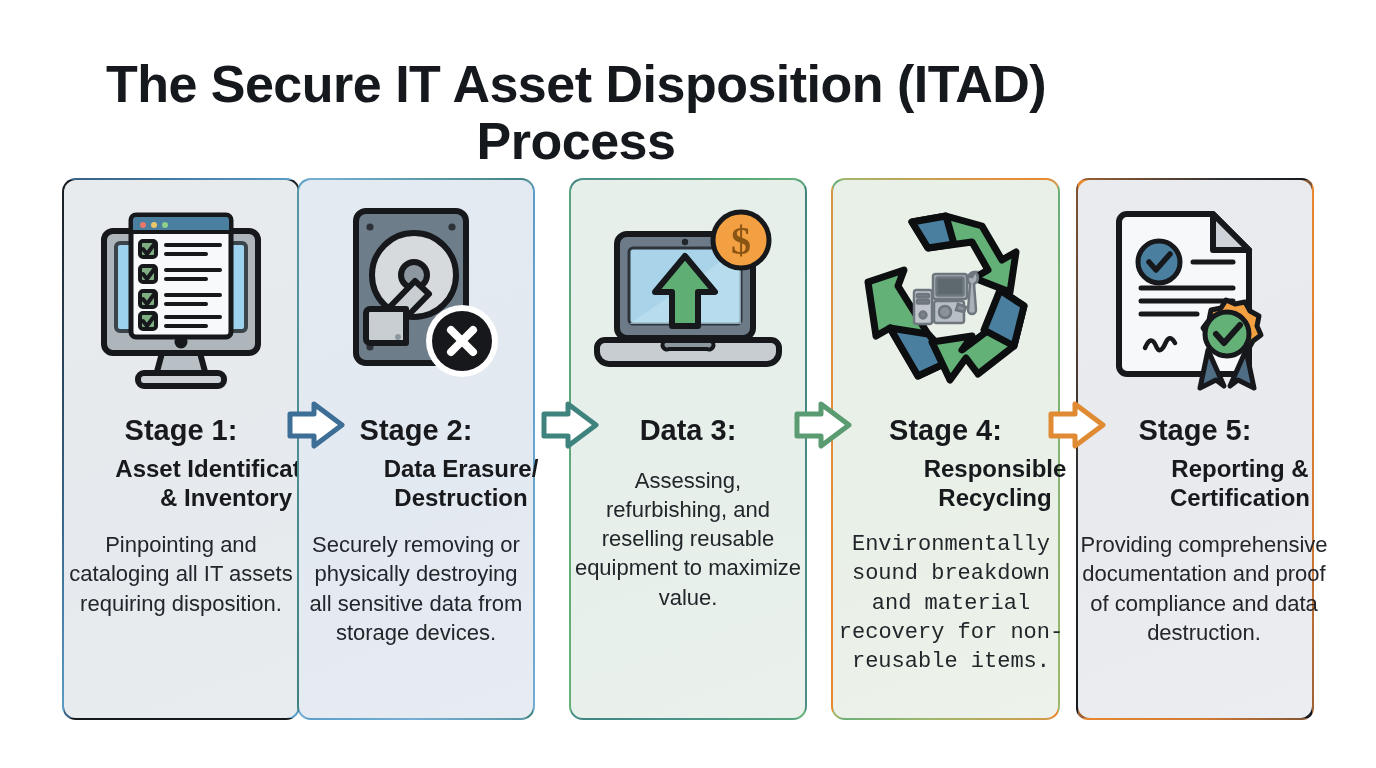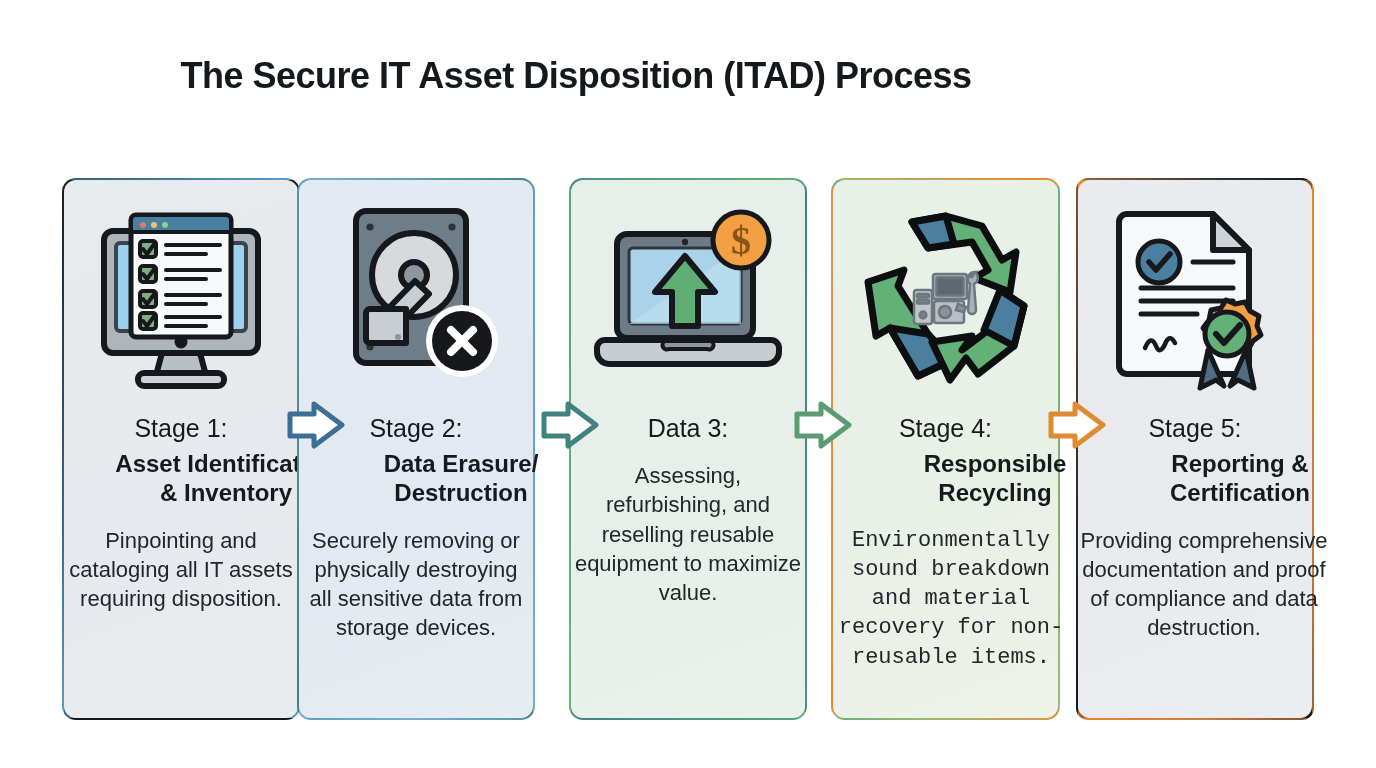--- a/index.html
+++ b/index.html
@@ -14,21 +14,21 @@
     font-family: "Liberation Sans", sans-serif;
     position: relative;
   }
 
   #page-title {
     position: absolute;
     top: 56px;
     left: 0;
     width: 1152px;
     text-align: center;
-    font-size: 36px;
+    font-size: 52px;
     font-weight: bold;
     letter-spacing: -0.5px;
     color: #15181c;
     line-height: 1.1;
   }
 
   #flow {
     position: absolute;
     top: 178px;
     left: 62px;
@@ -78,22 +78,22 @@
     height: 232px;
     width: 100%;
     display: flex;
     align-items: center;
     justify-content: center;
     flex: none;
   }
   .icon-wrap svg { display: block; }
 
   .stage-label {
-    font-size: 25px;
-    font-weight: normal;
+    font-size: 29px;
+    font-weight: bold;
     color: #17191d;
     text-align: center;
     line-height: 1.16;
     margin-top: 2px;
   }
   .stage-name {
     font-size: 24px;
     font-weight: bold;
     color: #17191d;
     text-align: center;

